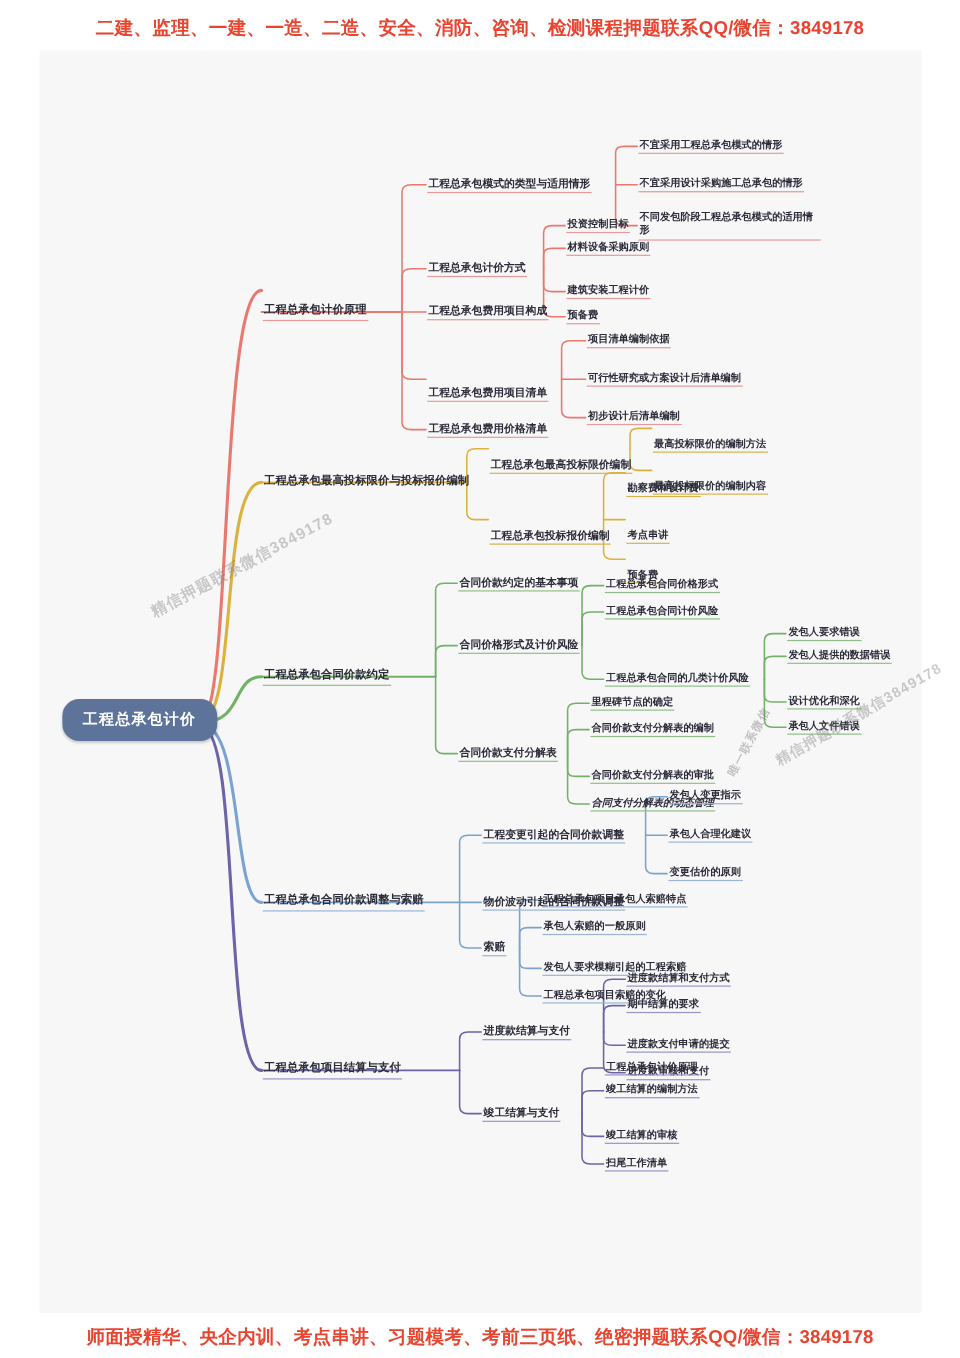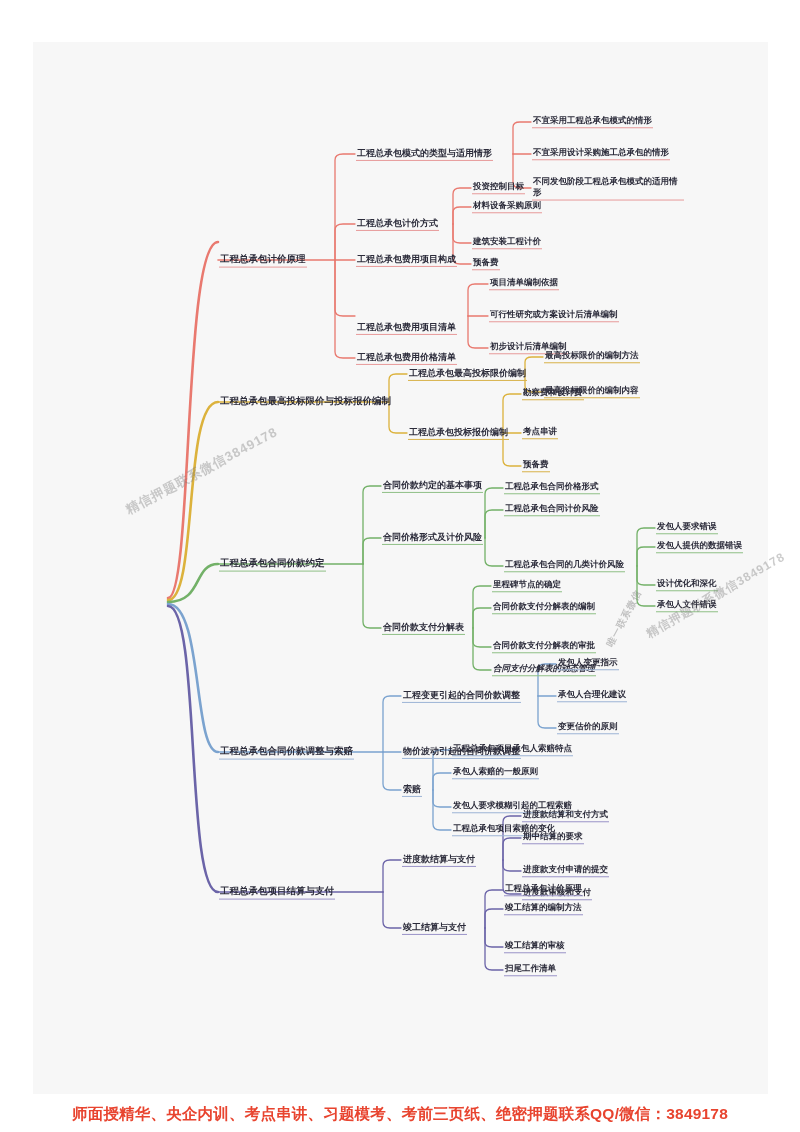--- a/index.html
+++ b/index.html
@@ -37,21 +37,21 @@
     font-size:9px;
     color:#2b2b3a;
     font-weight:bold;
     line-height:1.35;
     white-space:nowrap;
     transform:translateY(-50%);
     padding:0 1px 1px 1px;
   }
   .node.wrap{white-space:normal;}
   .node.ul{border-bottom:1px solid #e79a9a;}
-  .node.ul-y{border-bottom:1px solid #d8b24a;}
+  .node.ul-y{border-bottom:1px solid #d8b24a;margin-top:14px;}
   .node.ul-g{border-bottom:1px solid #8fbf86;}
   .node.ul-b{border-bottom:1px solid #9db4d6;}
   .node.ul-p{border-bottom:1px solid #9a93c8;}
 
   .l1{font-size:9.5px;}
   .l2{font-size:9px;text-align:right;}
   .l3{font-size:8.5px;}
 
   .root{
     position:absolute;
@@ -79,20 +79,21 @@
   }
   #wm1{left:84px;top:420px;transform:rotate(-28deg);}
   #wm2{left:604px;top:545px;transform:rotate(-30deg);font-size:12px;}
   #wm3{left:560px;top:570px;transform:rotate(-62deg);font-size:9.5px;color:rgba(120,120,120,.42);}
 </style>
 </head>
 <body>
 
 <div id="page">
 
+  <div class="banner" id="banner-top">二建、监理、一建、一造、二造、安全、消防、咨询、检测课程押题联系QQ/微信：3849178</div>
 
   <div class="canvas">
 
     <svg class="links" viewBox="0 0 735 1052">
       <g fill="none" stroke-width="1.3" stroke-linecap="round">
 
         <path d="M135,556 C160,556 150,200 185,200" stroke="#e9796f" stroke-width="2.6"></path>
         <path d="M135,558 C165,558 150,360 185,360" stroke="#dcb23c" stroke-width="2.6"></path>
         <path d="M135,560 C170,560 160,522 185,522" stroke="#73b168" stroke-width="2.6"></path>
         <path d="M135,562 C170,562 160,710 185,710" stroke="#7ba3cf" stroke-width="2.6"></path>
@@ -258,16 +259,17 @@
     <div class="node l3 ul-p" style="left:471px;top:867px;">竣工结算的编制方法</div>
     <div class="node l3 ul-p" style="left:471px;top:905px;">竣工结算的审核</div>
     <div class="node l3 ul-p" style="left:471px;top:928px;">扫尾工作清单</div>
 
     <div class="wm" id="wm1">精信押题联系微信3849178</div>
     <div class="wm" id="wm2">精信押题联系微信3849178</div>
     <div class="wm" id="wm3">唯一联系微信</div>
 
   </div>
 
+  <div class="root">工程总承包计价</div>
 
   <div class="banner" id="banner-bottom">师面授精华、央企内训、考点串讲、习题模考、考前三页纸、绝密押题联系QQ/微信：3849178</div>
 
 </div>
 
 </body></html>

